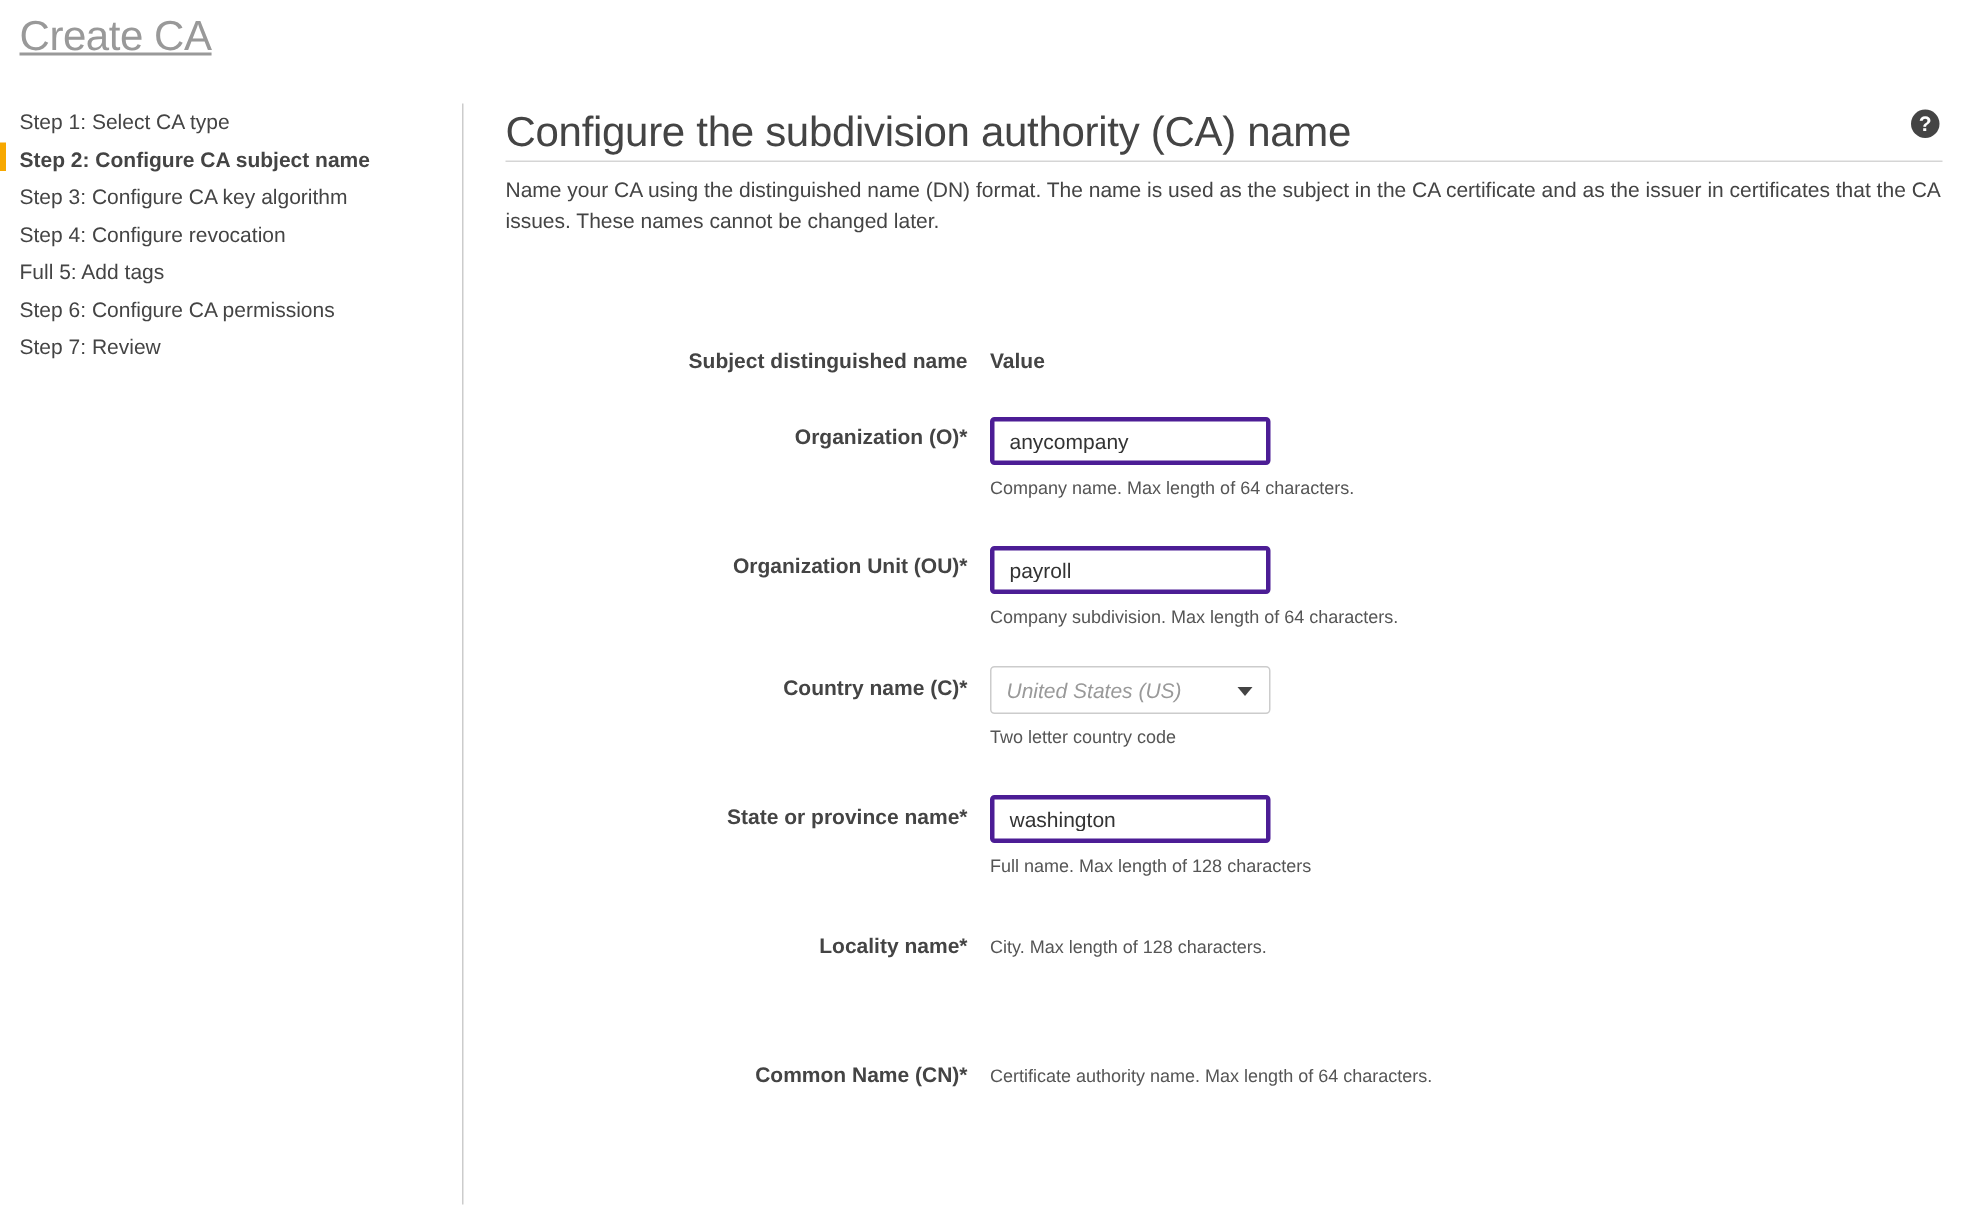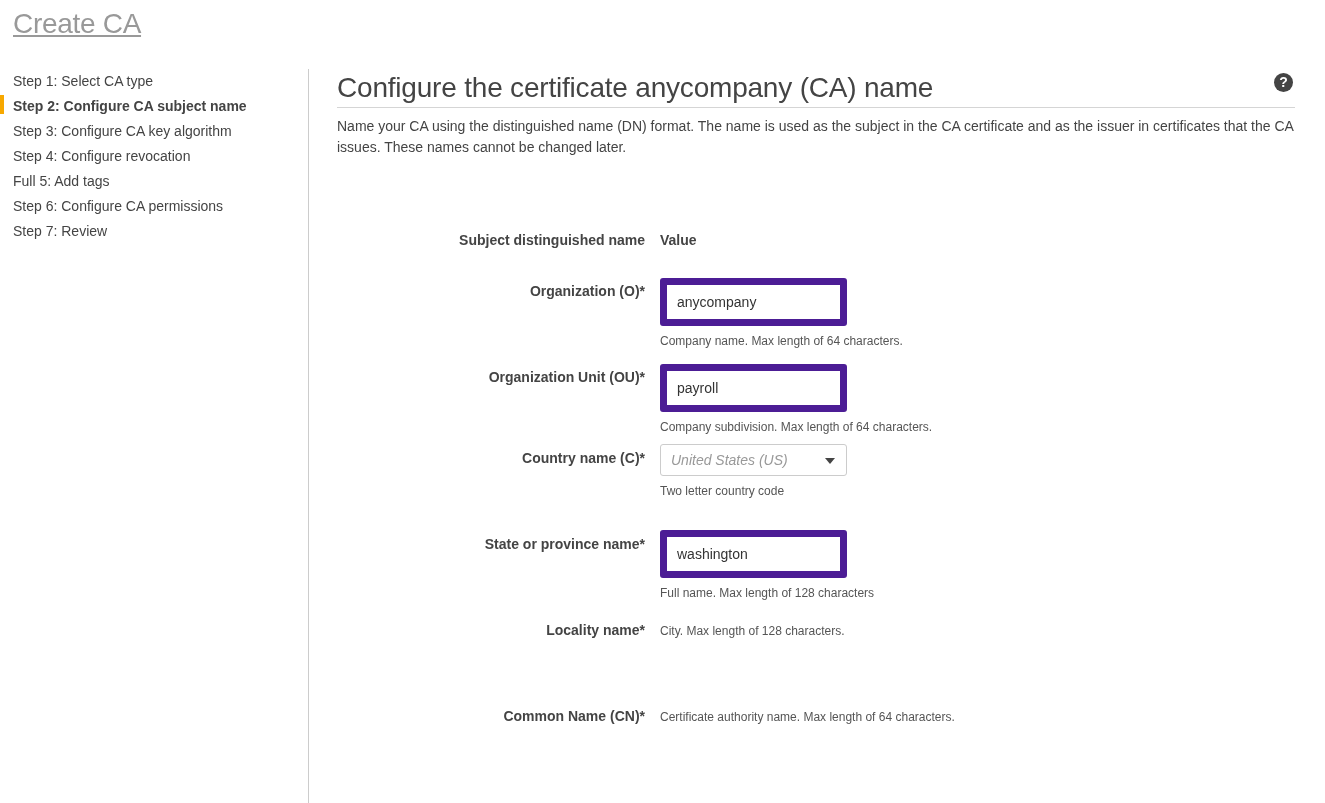--- a/index.html
+++ b/index.html
@@ -64,22 +64,22 @@
       position: absolute; left: 0; width: 700px;
     }
     .label-col {
       position: absolute; left: 0; width: 308px; text-align: right;
       font-size: 14px; font-weight: bold; color: #444444;
     }
     .value-col {
       position: absolute; left: 323px;
     }
     .text-input {
-      width: 187px; height: 48px;
-      border: 7px solid #4c1d95; border-radius: 3px;
+      width: 187px; height: 32px;
+      border: 3px solid #4c1d95; border-radius: 3px;
       padding: 0 10px; font-size: 14px; color: #333333;
       font-family: "Liberation Sans", sans-serif;
       background: #fff;
     }
     .select {
       position: relative;
       width: 187px; height: 32px;
       border: 1px solid #cccccc; border-radius: 3px;
       padding: 0 10px; font-size: 14px; color: #999999; font-style: italic;
       line-height: 31px; cursor: pointer; background: #fff;
@@ -106,21 +106,21 @@
   <div class="step">Step 4: Configure revocation</div>
   <div class="step">Full 5: Add tags</div>
   <div class="step">Step 6: Configure CA permissions</div>
   <div class="step">Step 7: Review</div>
 </nav>
 
 <div class="vdivider"></div>
 
 <section class="main">
   <div class="main-header">
-    <h2 class="main-title">Configure the certificate anycompany (CA) name</h2>
+    <h2 class="main-title">Configure the subdivision authority (CA) name</h2>
     <div class="help-icon">?</div>
   </div>
   <p class="description">Name your CA using the distinguished name (DN) format. The name is used as the subject in the CA certificate and as the issuer in certificates that the CA issues. These names cannot be changed later.</p>
 </section>
 
 <div class="form">
   <div class="form-row" style="top:0;">
     <div class="label-col">Subject distinguished name</div>
     <div class="value-col" style="font-size:14px;font-weight:bold;color:#444;">Value</div>
   </div>

